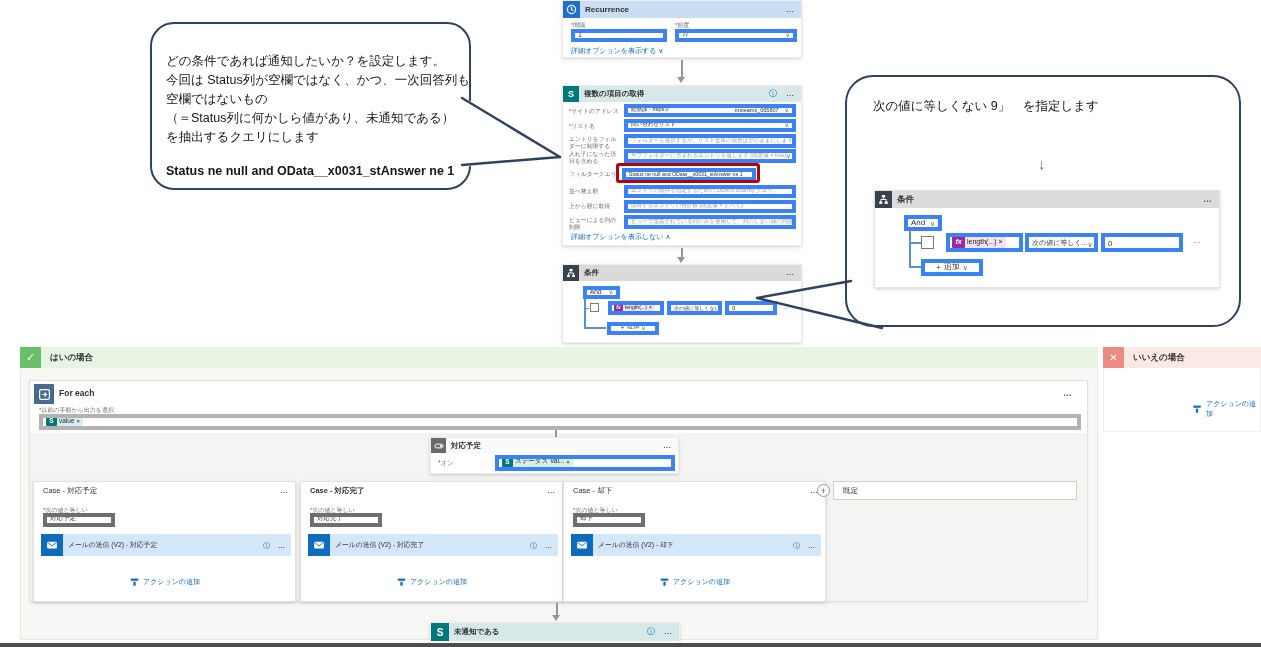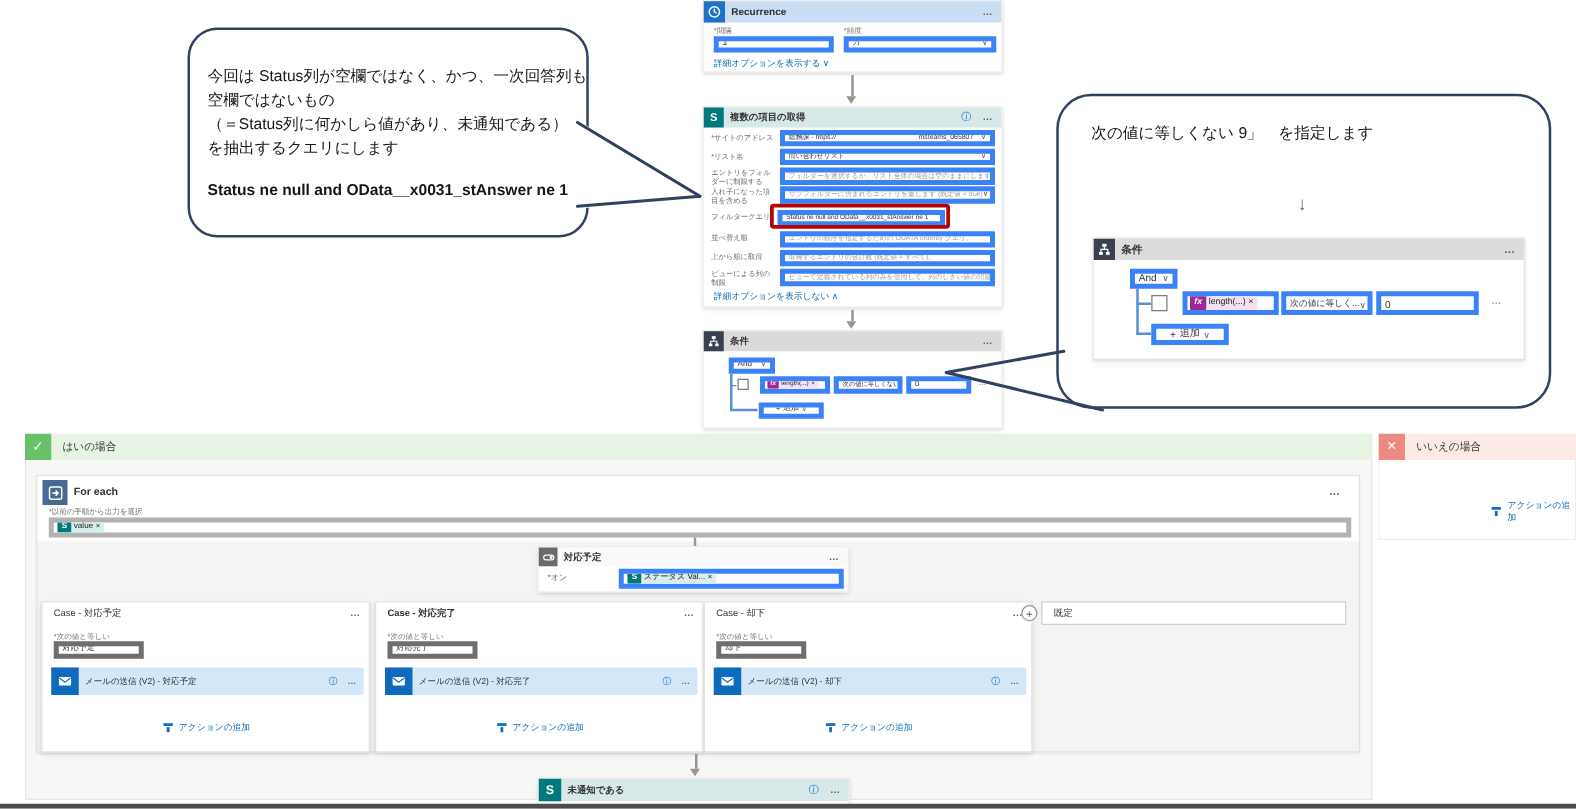--- a/index.html
+++ b/index.html
@@ -19,21 +19,21 @@
   .link{position:absolute;color:#0067b8;white-space:nowrap;cursor:pointer}
   .vline{position:absolute;width:1.5px;background:#989694}
   .ahead{position:absolute;width:0;height:0;border-left:4.5px solid transparent;border-right:4.5px solid transparent;border-top:6px solid #989694}
   .token{display:inline-flex;align-items:center;gap:2px;background:#d7efec;border-radius:2px;padding-right:3px;color:#1b1a19}
   .tok-ico{background:#03787c;color:#fff;display:flex;align-items:center;justify-content:center;font-weight:bold;border-radius:1px;flex:none}
   .fxpill{display:inline-flex;align-items:center;gap:2px;background:#f4e2f4;border-radius:2px;padding-right:3px;color:#1b1a19;white-space:nowrap}
   .fx-ico{background:#9b2a96;color:#fff;font-style:italic;font-weight:bold;display:flex;align-items:center;justify-content:center;border-radius:1px;flex:none}
   .treeline{position:absolute;background:#5a8fd6}
   .checkbox{position:absolute;background:#fff;border:1px solid #7d7c7a}
   .band{position:absolute;display:flex;align-items:center;gap:9px}
-  .band .title{font-weight:400;color:#323130}
+  .band .title{font-weight:700;color:#323130}
   .addlink{position:absolute;display:flex;align-items:center;gap:4px;color:#0067b8}
   .bubble{position:absolute;background:#fff;border:2.5px solid #30425f;border-radius:24px;z-index:5}
   .btxt{position:absolute;z-index:7;color:#161616}
   .redbox{position:absolute;border:3px solid #b30505;border-radius:3px;z-index:4}
   svg{display:block}
 </style>
 </head>
 <body>
 
 <div id="canvas">
@@ -171,20 +171,21 @@
     <div class="dots" style="position:absolute;left:220px;top:39px;font-size:6px;color:#7a9cc6">…</div>
     <div class="inp" style="left:44px;top:57px;width:52px;height:13px;font-size:6.5px;justify-content:center;gap:2px">
       <span>+</span>
       <span>追加</span>
       <span style="font-size:5.5px;color:#605e5c">∨</span>
     </div>
   </div>
 
   <div class="bubble" style="left:150px;top:22px;width:321px;height:168px"></div>
   <div class="btxt" style="left:166px;top:52px;font-size:12.5px;line-height:19px">
+    <div>どの条件であれば通知したいか？を設定します。</div>
     <div>今回は Status列が空欄ではなく、かつ、一次回答列も</div>
     <div>空欄ではないもの</div>
     <div>（＝Status列に何かしら値があり、未通知である）</div>
     <div>を抽出するクエリにします</div>
     <div style="font-weight:bold;margin-top:15px;font-size:12.5px">Status ne null and OData__x0031_stAnswer ne 1</div>
   </div>
 
   <div class="bubble" style="left:845px;top:75px;width:396px;height:252px;border-radius:28px"></div>
   <div class="btxt" style="left:873px;top:96px;font-size:12.5px;line-height:20px">
     <div>次の値に等しくない 9」　を指定します</div>

